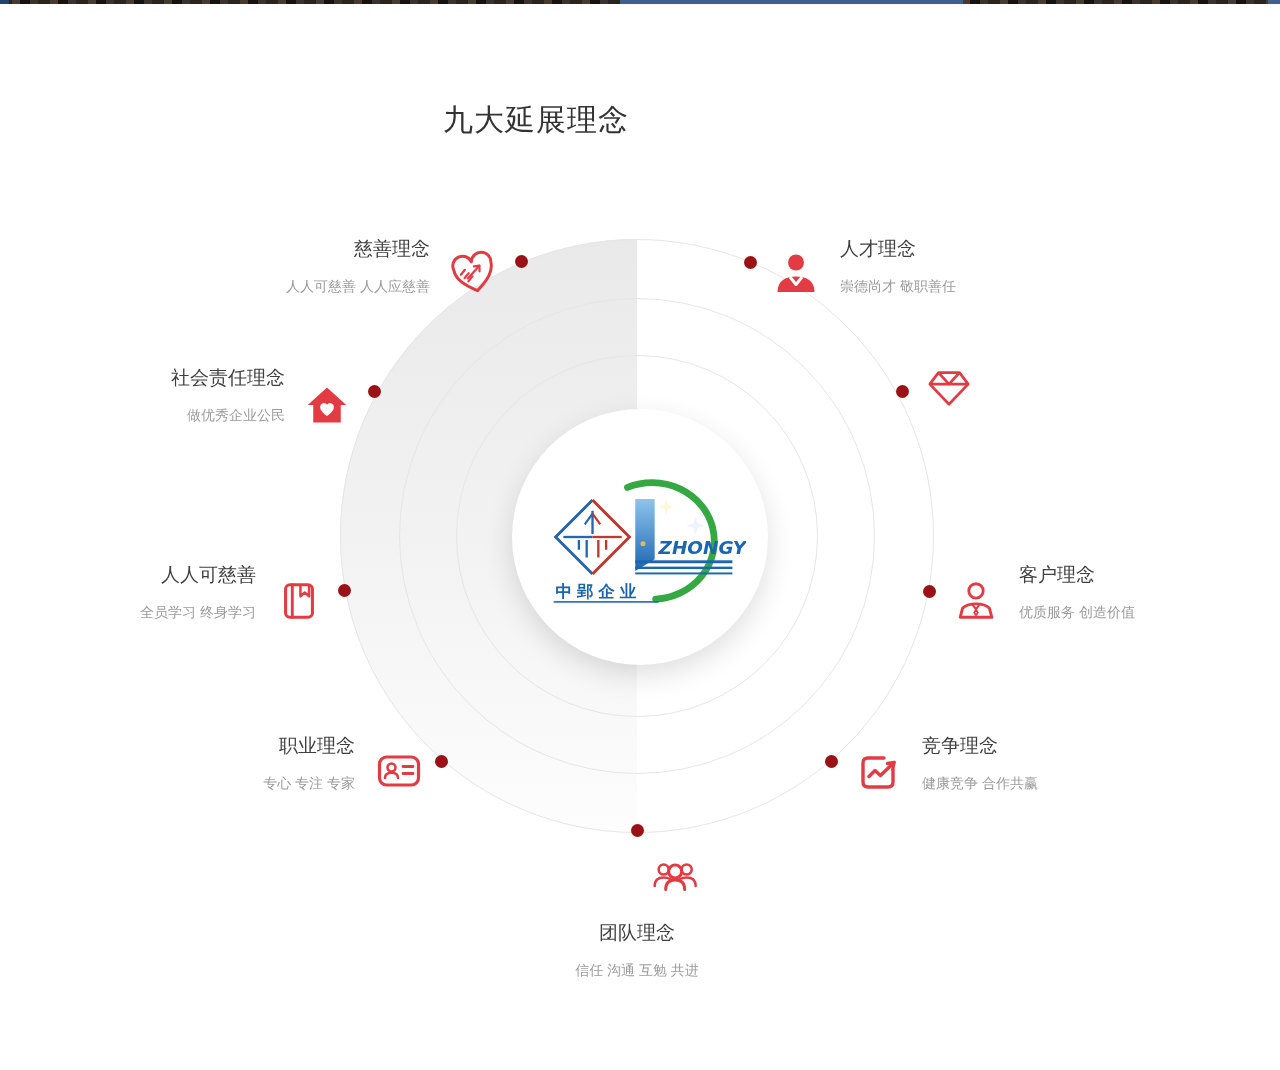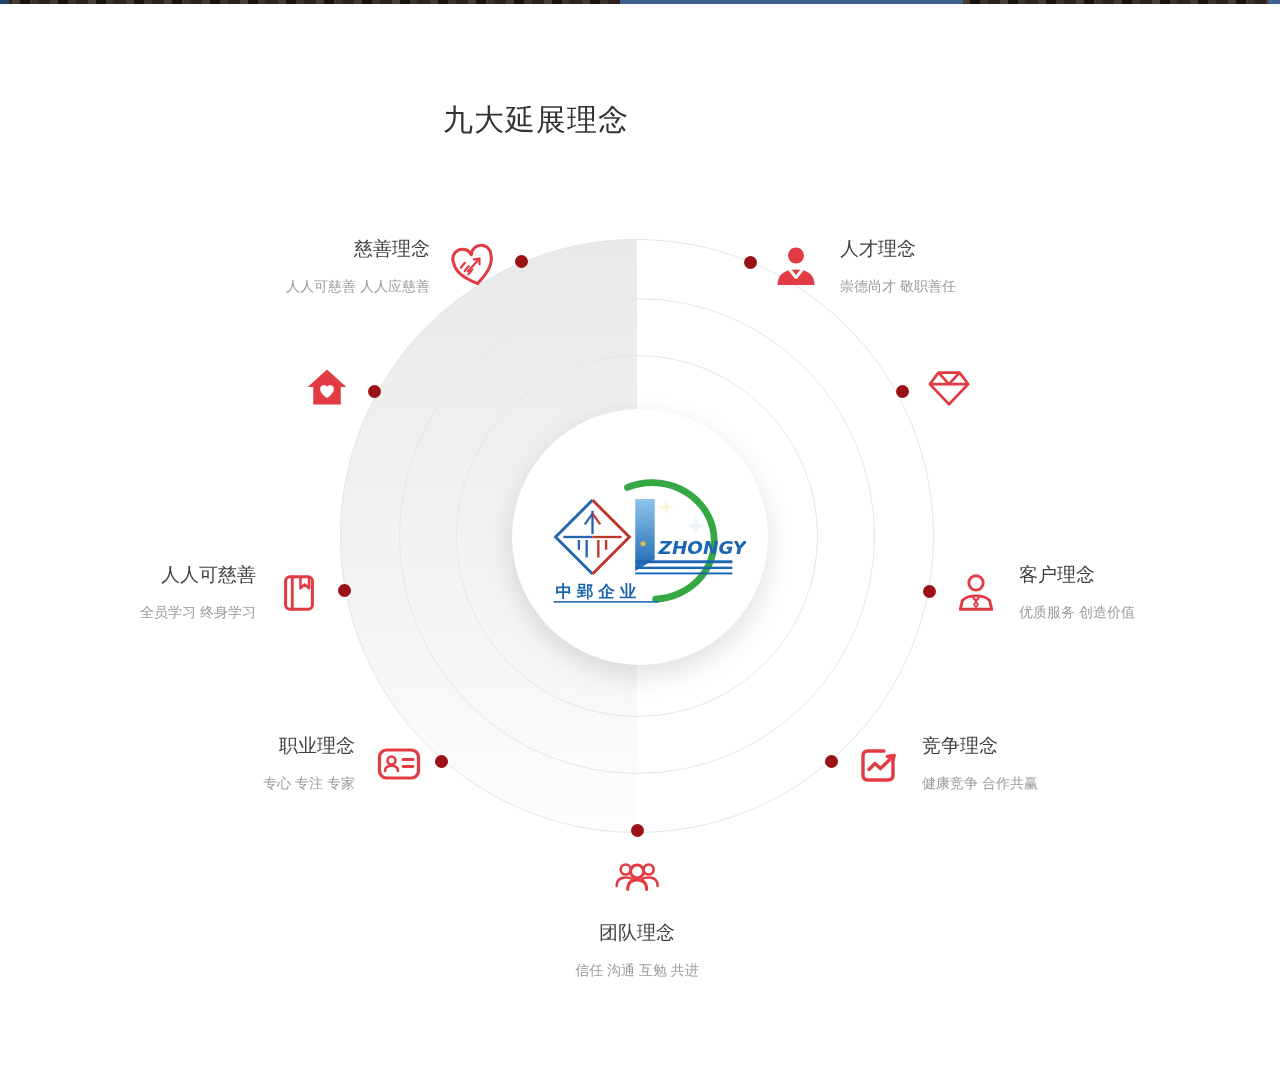--- a/index.html
+++ b/index.html
@@ -47,21 +47,21 @@
   .center-circle{
     position:absolute;left:512px;top:409px;width:256px;height:256px;border-radius:50%;
     background:#ffffff;box-shadow:0 10px 28px rgba(0,0,0,.13);
     display:flex;align-items:center;justify-content:center;
   }
   .dot{
     position:absolute;width:13px;height:13px;border-radius:50%;
     background:var(--dot);
   }
   
-  .item{position:absolute;display:flex;align-items:center;gap:20px;}
+  .item{position:absolute;display:flex;align-items:flex-end;gap:20px;}
   .item .txt .t{font-size:19px;color:var(--title);line-height:26px;}
   .item .txt .s{font-size:14px;color:var(--subtitle);line-height:24px;margin-top:12px;white-space:nowrap;}
   .item-left .txt{text-align:right;}
   .item-right .txt{text-align:left;}
   .item-bottom{flex-direction:column;gap:20px;transform:translateX(-50%);}
   .item-bottom .txt{text-align:center;}
   .icon{color:var(--accent);display:block;}
   .logo-wrap{width:204px;height:146px;margin-left:8px;}
 </style>
 </head>
@@ -135,20 +135,24 @@
     <g transform="rotate(-12 24 24)" fill="none" stroke="currentColor" stroke-width="3" stroke-linecap="round" stroke-linejoin="round">
       <path d="M24 41 C11 32 5 25 5 16 A9.2 9.2 0 0 1 24 11.5 A9.2 9.2 0 0 1 43 16 C43 25 37 32 24 41 Z"></path>
       <path d="M11 22 l5 -4 M14 26 l5 -4 M17 30 l5 -4" stroke-width="2.2"></path>
       <path d="M17 27 L31 17" stroke-width="2.2"></path>
       <path d="M25.5 16.5 L31 17 L30 22.5" stroke-width="2.2"></path>
     </g>
   </svg>
 </div>
 
 <div class="item item-left" style="right:931px;top:365px;">
+  <div class="txt">
+    <div class="t">社会责任理念</div>
+    <div class="s">做优秀企业公民</div>
+  </div>
   <svg class="icon" width="44" height="44" viewBox="0 0 48 48">
     <path d="M24 5 L45 24 L39 24 L39 43 L9 43 L9 24 L3 24 Z" fill="currentColor"></path>
     <path d="M24 36 C18.5 31.8 16.5 29 16.5 25.8 A4.1 4.1 0 0 1 24 23.6 A4.1 4.1 0 0 1 31.5 25.8 C31.5 29 29.5 31.8 24 36 Z" fill="#ffffff"></path>
   </svg>
 </div>
 
 <div class="item item-left" style="right:958px;top:562px;">
   <div class="txt">
     <div class="t">人人可慈善</div>
     <div class="s">全员学习 终身学习</div>

